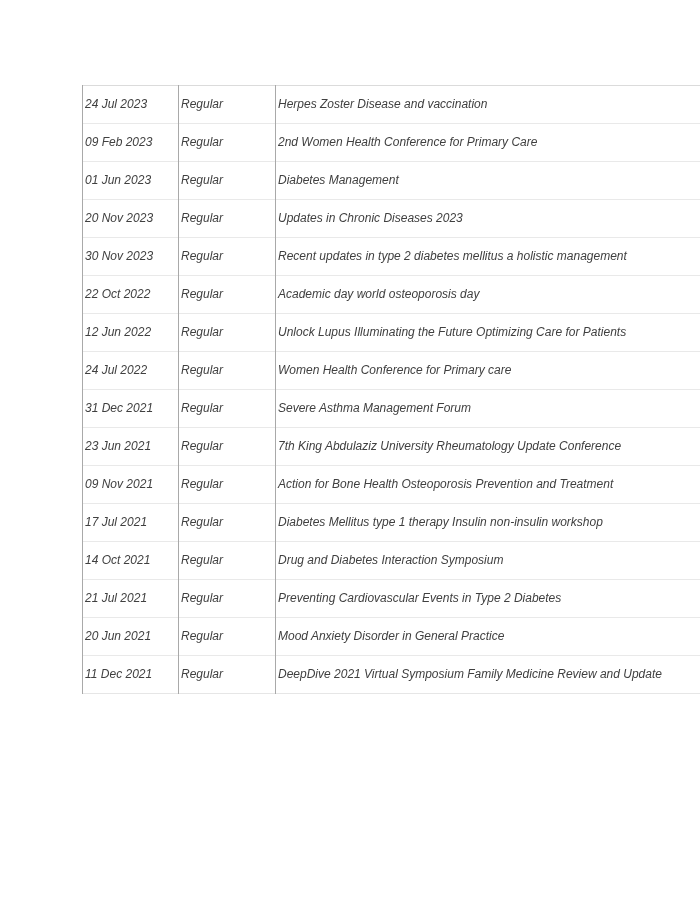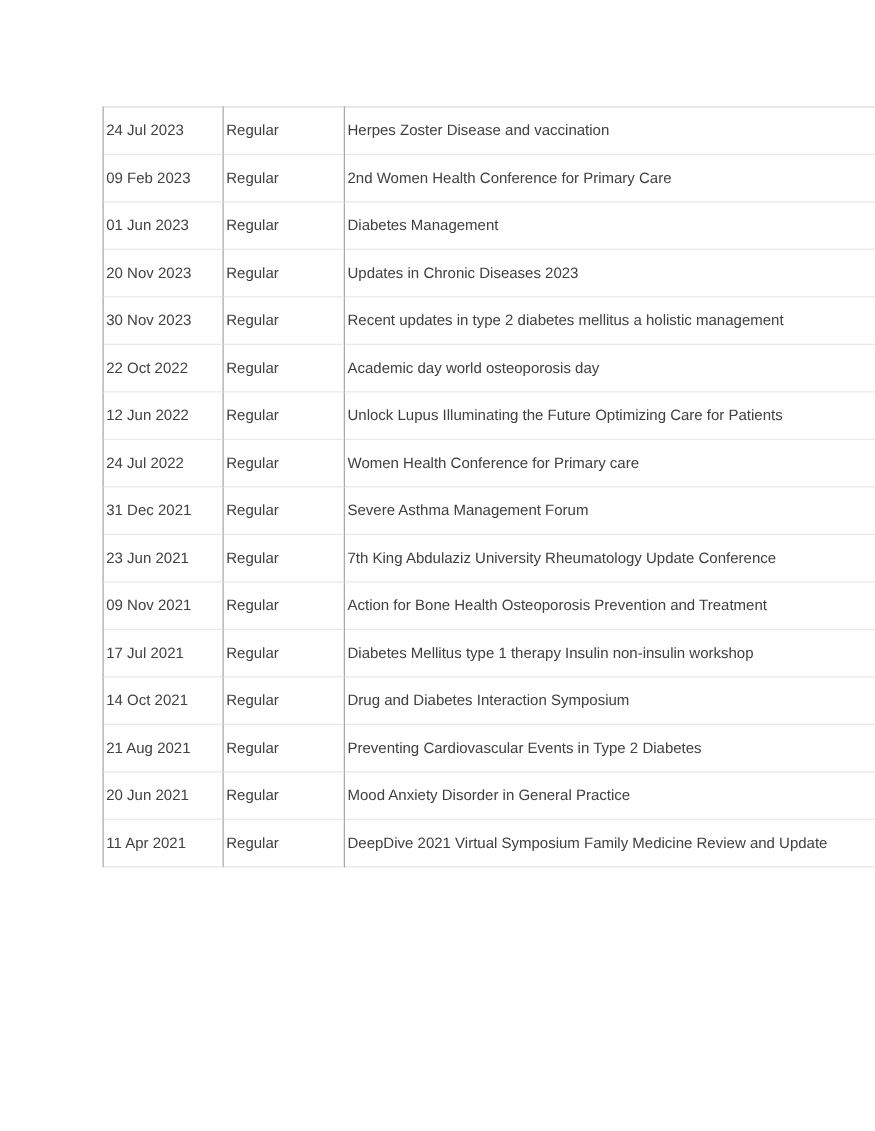--- a/index.html
+++ b/index.html
@@ -13,20 +13,21 @@
     overflow: hidden;
     font-family: "Liberation Sans", sans-serif;
     position: relative;
   }
   .table-wrap {
     position: absolute;
     left: 82px;
     top: 85px;
     width: 572px;   
     overflow: visible;
+    font-style: italic;
   }
   table.events-table {
     border-collapse: collapse;
     table-layout: fixed;
     width: 880px;               
     border-top: 1px solid #dbdbdb;
     border-bottom: 1px solid #e6e6e6;
   }
   table.events-table col.col-date { width: 96px; }
   table.events-table col.col-type { width: 97px; }
@@ -132,31 +133,31 @@
     <td>Diabetes Mellitus type 1 therapy Insulin non-insulin workshop</td>
   </tr>
 
   <tr>
     <td>14 Oct 2021</td>
     <td>Regular</td>
     <td>Drug and Diabetes Interaction Symposium</td>
   </tr>
 
   <tr>
-    <td>21 Aug 2021</td>
+    <td>21 Jul 2021</td>
     <td>Regular</td>
     <td>Preventing Cardiovascular Events in Type 2 Diabetes</td>
   </tr>
 
   <tr>
     <td>20 Jun 2021</td>
     <td>Regular</td>
     <td>Mood Anxiety Disorder in General Practice</td>
   </tr>
 
   <tr>
-    <td>11 Apr 2021</td>
+    <td>11 Dec 2021</td>
     <td>Regular</td>
     <td>DeepDive 2021 Virtual Symposium Family Medicine Review and Update</td>
   </tr>
 </tbody>
   </table>
 </div>
 
 </body></html>

